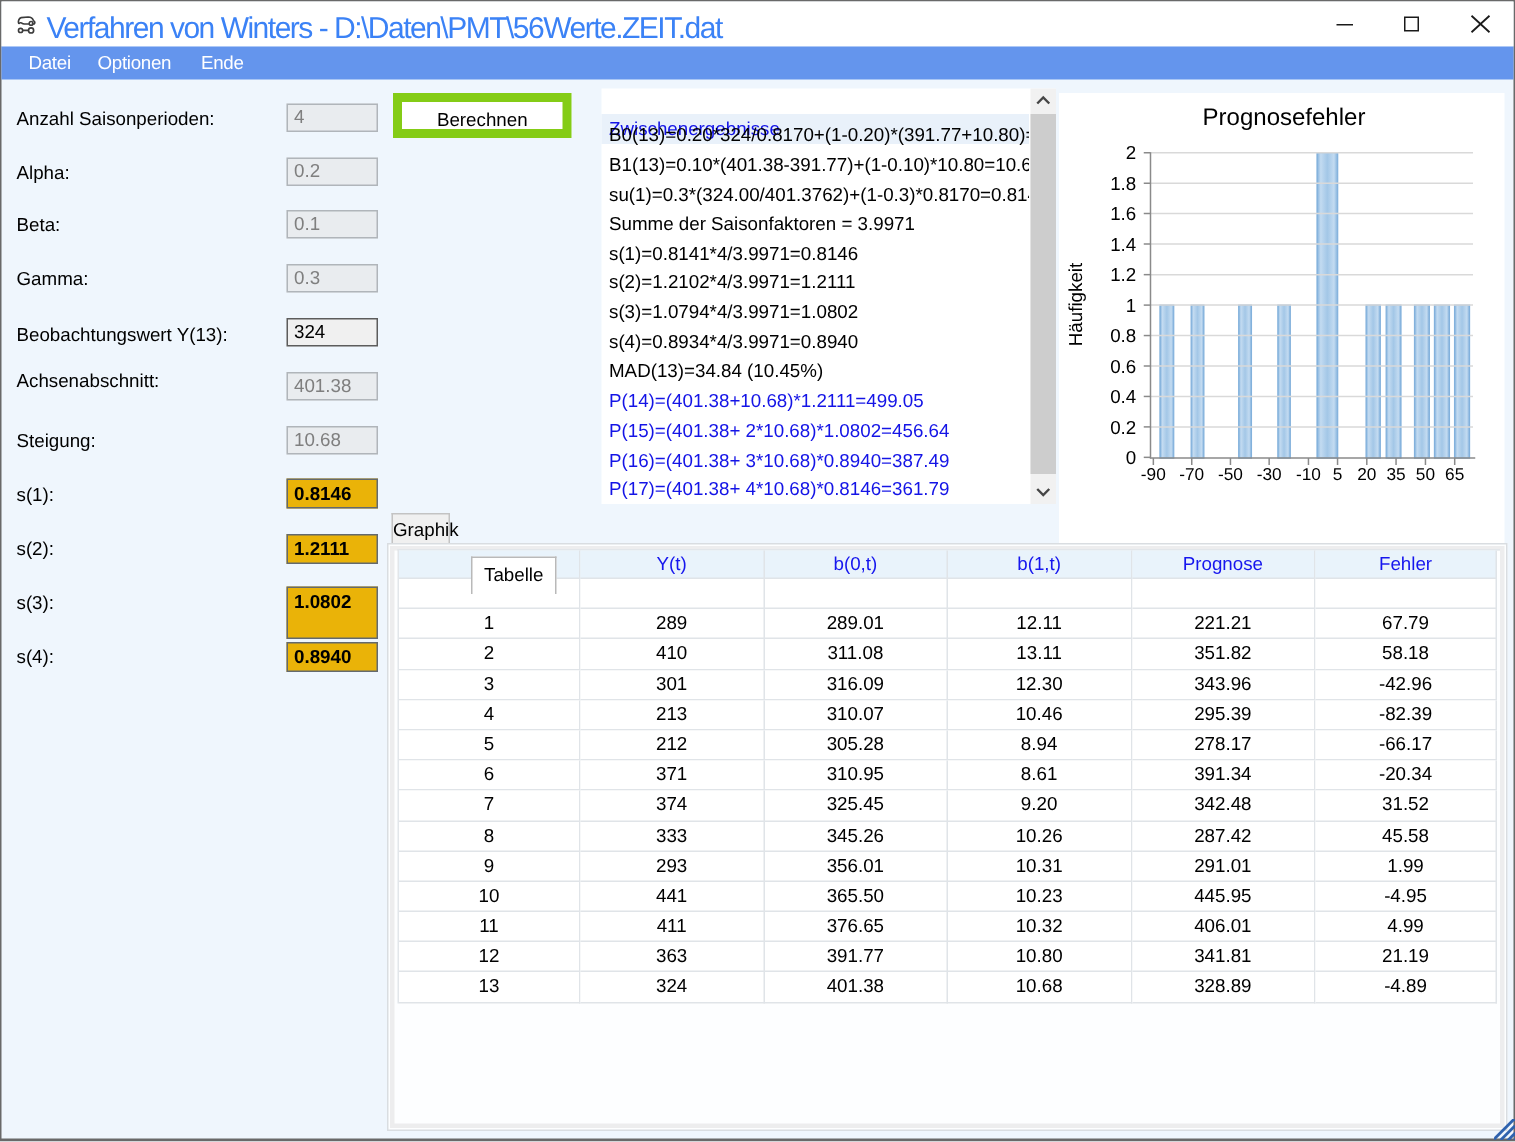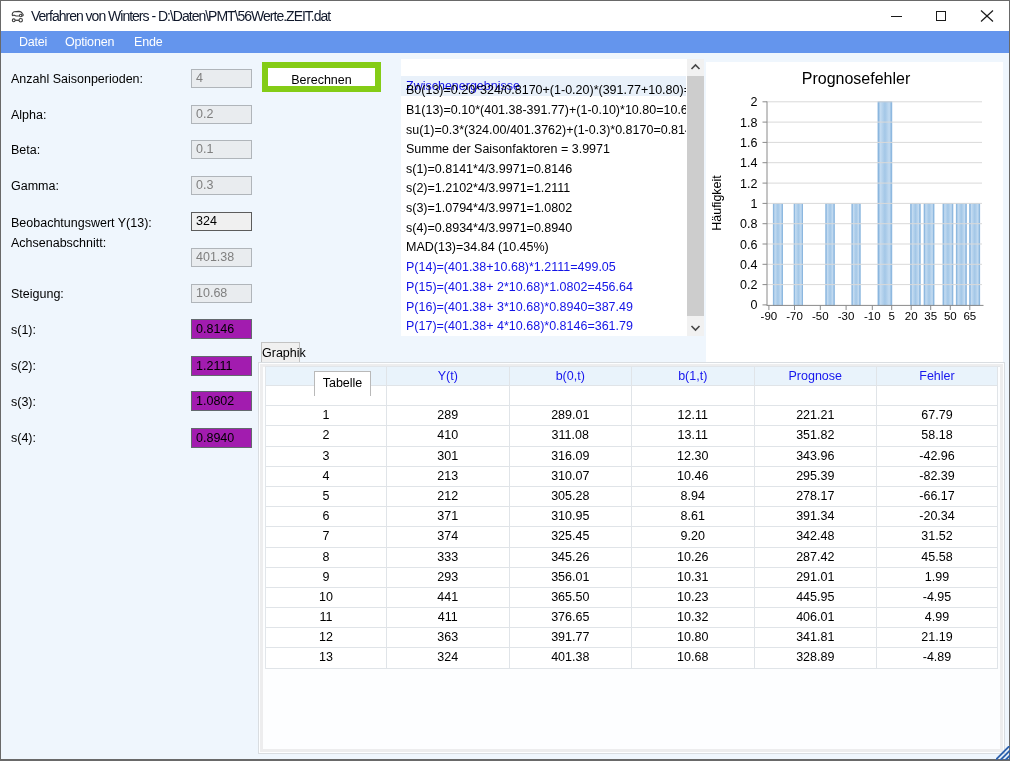--- a/index.html
+++ b/index.html
@@ -2,28 +2,28 @@
 <html><head>
 <meta charset="utf-8">
 <style>
 * { margin:0; padding:0; box-sizing:border-box; }
 html,body { width:1010px; height:761px; overflow:hidden; background:#fff; }
 body { font-family:"Liberation Sans", sans-serif; font-size:12.5px; color:#000; position:relative; }
 #win { position:absolute; left:0; top:0; width:1010px; height:761px;
   border-left:1px solid #696969; border-right:1px solid #696969; border-top:1px solid #696969; border-bottom:2px solid #696969;
   background:#eff6fd; }
 #titlebar { position:absolute; left:0; top:0; width:1008px; height:30px; background:#fff; }
-#title-text { position:absolute; left:30px; top:7px; font-size:14px; letter-spacing:-1.0px; color:#0f172a; white-space:nowrap; }
+#title-text { position:absolute; left:30px; top:7px; font-size:20px; letter-spacing:-1.0px; color:#3b82f6; white-space:nowrap; }
 #menubar { position:absolute; left:0; top:30px; width:1008px; height:22px; background:#6495ed; color:#fff; }
 .menu-item { position:absolute; top:4px; font-size:12.5px; letter-spacing:-0.2px; }
 .lbl { position:absolute; left:10px; font-size:12.5px; color:#000; white-space:nowrap; }
 .tbox { position:absolute; left:190px; width:61px; height:19px; font-size:12.5px; line-height:17px; padding-left:4px; white-space:nowrap; overflow:hidden; }
 .tb-dis { background:#e9ecef; border:1px solid #b0b5ba; color:#7f7f7f; }
 .tb-ro { background:#f0f0f0; border:1px solid #5c5c5c; color:#000; }
-.tb-en { background:#a21caf; border:1px solid #63696e; color:#000; }
+.tb-en { background:#eab308; border:1px solid #63696e; color:#000;font-weight:bold; }
 #btn { position:absolute; left:261px; top:61px; width:119px; height:30px; background:#fff; border:6px solid #84cc16; text-align:center; line-height:25px; font-size:12.5px; }
 #listbox { position:absolute; left:400px; top:58px; width:303px; height:277px; background:#fff; }
 .lb-line { position:absolute; left:0; width:285px; height:20px; padding-left:5px; line-height:20px; white-space:nowrap; overflow:hidden; font-size:12.5px; }
 .lb-blue { color:#1414e6; }
 #sb { position:absolute; left:286px; top:0; width:17px; height:277px; background:#f1f1f1; }
 #sb-thumb { position:absolute; left:0; top:17px; width:17px; height:240px; background:#cdcdcd; }
 #chart { position:absolute; left:705px; top:61px; width:297px; height:332px; background:#fff; }
 #tab1 { position:absolute; left:260px; top:341px; width:39px; height:21px; background:#f0f0f0; border:1px solid #c3c3c3; border-bottom:none; text-align:center; line-height:20px; font-size:12.5px; z-index:2; }
 #tab2 { position:absolute; left:313px; top:337px; width:57px; height:25px; background:#fff; border:1px solid #b9b9b9; border-bottom:none; text-align:center; line-height:23px; font-size:12.5px; z-index:4;margin-top:33px; }
 #panel { position:absolute; left:257px; top:361px; width:747px; height:392px; background:#fdfeff; border:1px solid #d9dde1; z-index:3; }
@@ -59,37 +59,37 @@
     <span class="menu-item" style="left:18px">Datei</span>
     <span class="menu-item" style="left:64px">Optionen</span>
     <span class="menu-item" style="left:133px">Ende</span>
   </div>
 
   <div class="lbl" style="top:71px">Anzahl Saisonperioden:</div>
   <div class="lbl" style="top:107px">Alpha:</div>
   <div class="lbl" style="top:142px">Beta:</div>
   <div class="lbl" style="top:178px">Gamma:</div>
   <div class="lbl" style="top:215px">Beobachtungswert Y(13):</div>
-  <div class="lbl" style="top:235px">Achsenabschnitt:</div>
+  <div class="lbl" style="top:246px">Achsenabschnitt:</div>
   <div class="lbl" style="top:286px">Steigung:</div>
   <div class="lbl" style="top:322px">s(1):</div>
   <div class="lbl" style="top:358px">s(2):</div>
   <div class="lbl" style="top:394px">s(3):</div>
   <div class="lbl" style="top:430px">s(4):</div>
 
   <div class="tbox tb-dis" style="top:68px">4</div>
   <div class="tbox tb-dis" style="top:104px">0.2</div>
   <div class="tbox tb-dis" style="top:139px">0.1</div>
   <div class="tbox tb-dis" style="top:175px">0.3</div>
   <div class="tbox tb-ro" style="top:211px">324</div>
   <div class="tbox tb-dis" style="top:247px">401.38</div>
   <div class="tbox tb-dis" style="top:283px">10.68</div>
   <div class="tbox tb-en" style="top:318px;height:20px;line-height:18px">0.8146</div>
   <div class="tbox tb-en" style="top:355px;height:20px;line-height:18px">1.2111</div>
-  <div class="tbox tb-en" style="top:390px;height:20px;line-height:18px">1.0802</div>
+  <div class="tbox tb-en" style="top:390px;height:35px;line-height:18px">1.0802</div>
   <div class="tbox tb-en" style="top:427px;height:20px;line-height:18px">0.8940</div>
 
   <div id="btn">Berechnen</div>
 
   <div id="listbox">
     <div class="lb-line lb-blue" style="top:17px;background:#e9f1fa">Zwischenergebnisse</div>
     <div class="lb-line" style="top:21px">B0(13)=0.20*324/0.8170+(1-0.20)*(391.77+10.80)=401.38</div>
     <div class="lb-line" style="top:41px">B1(13)=0.10*(401.38-391.77)+(1-0.10)*10.80=10.68</div>
     <div class="lb-line" style="top:61px">su(1)=0.3*(324.00/401.3762)+(1-0.3)*0.8170=0.8141</div>
     <div class="lb-line" style="top:80px">Summe der Saisonfaktoren = 3.9971</div>

